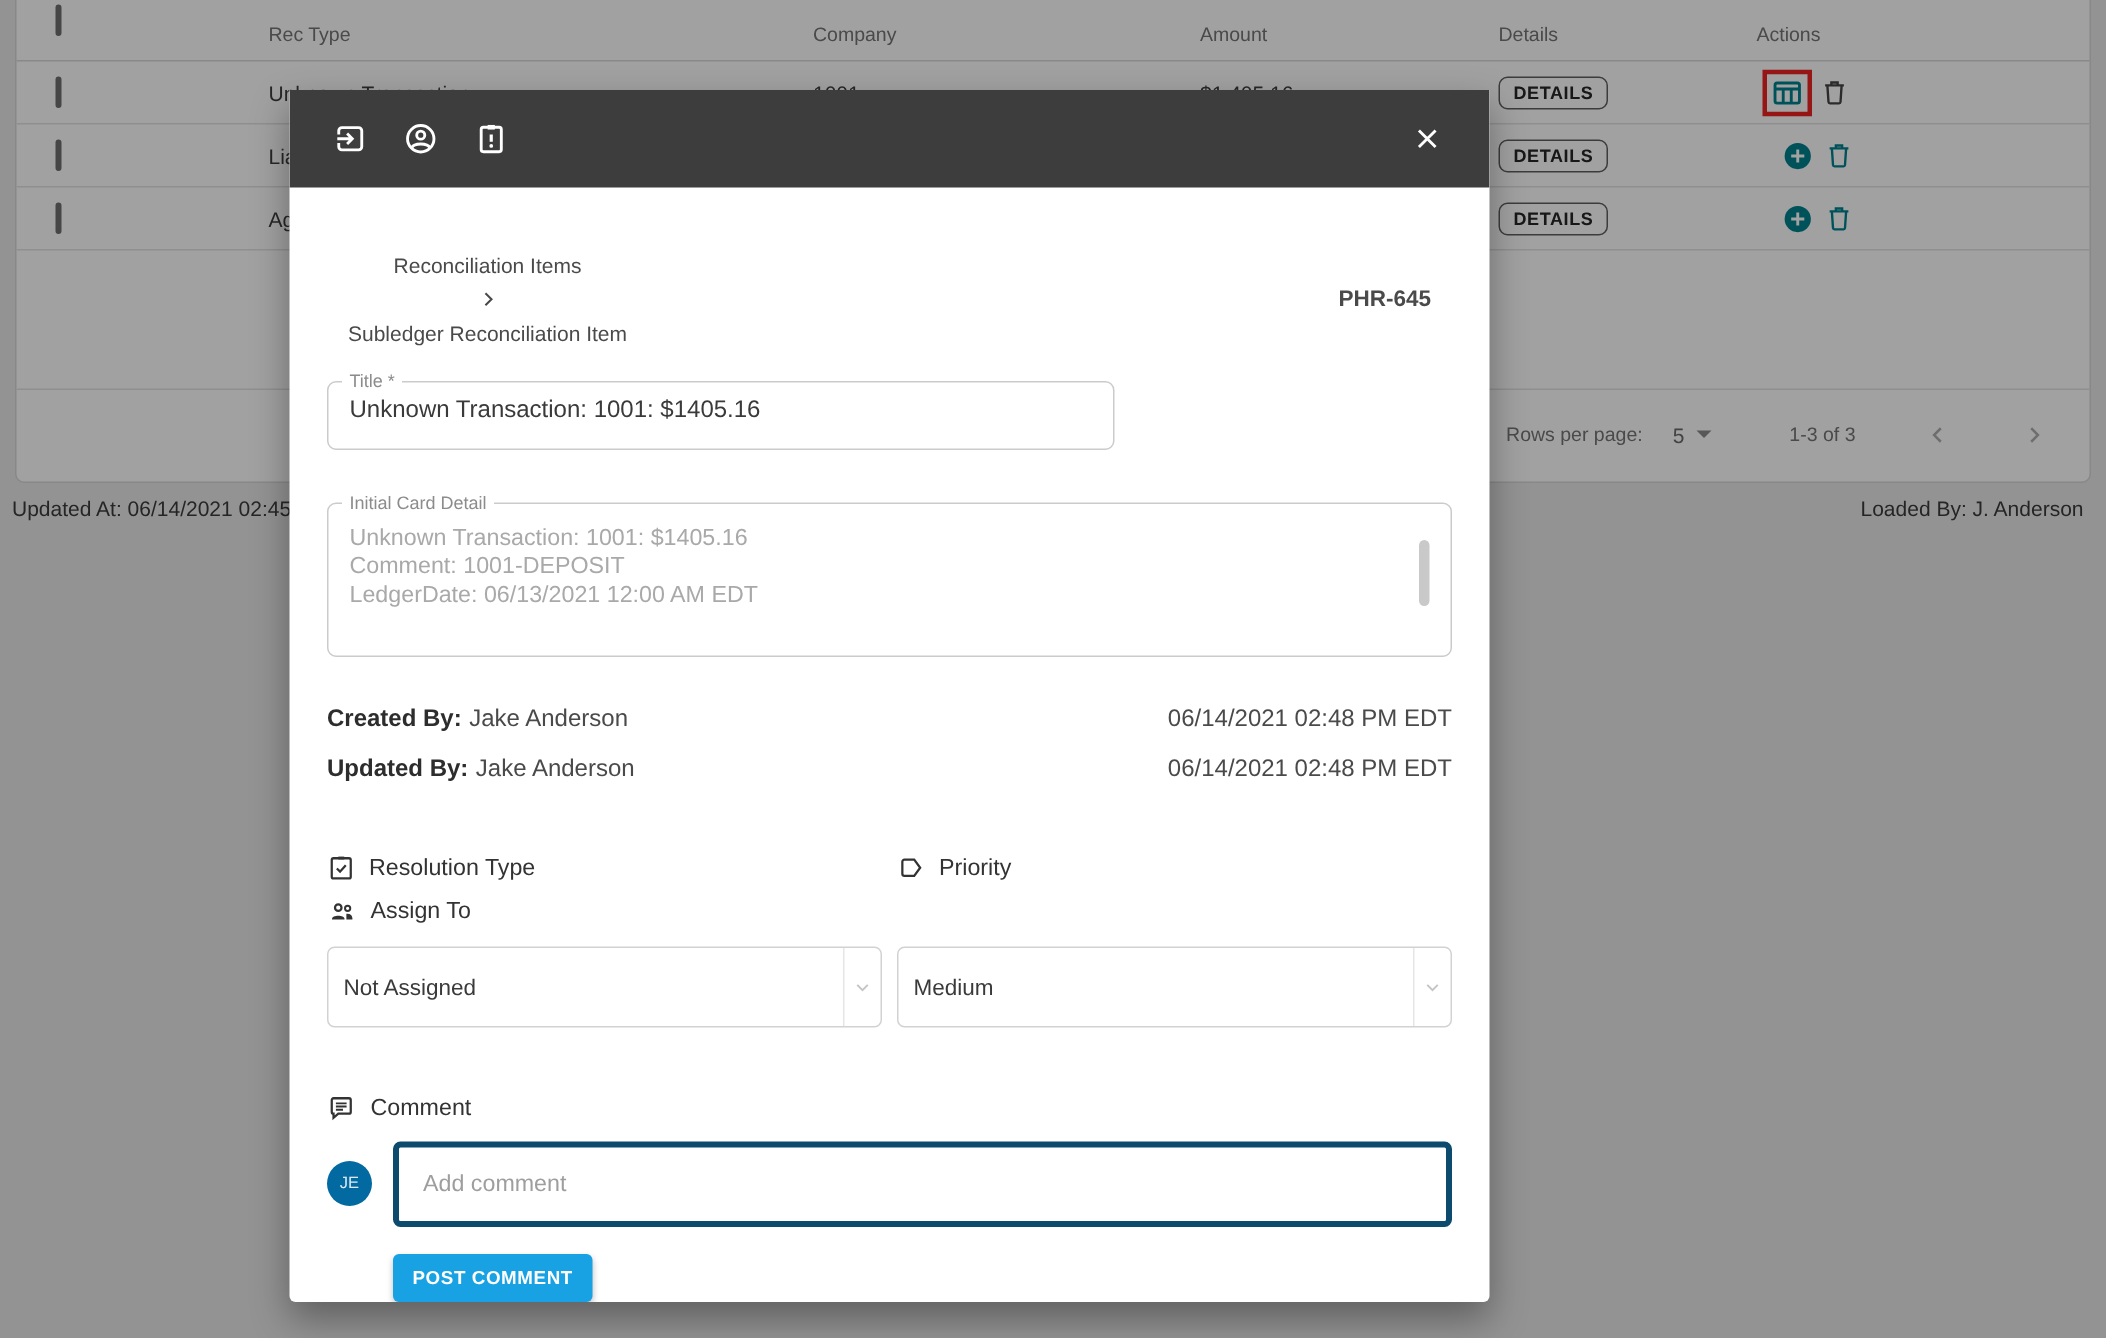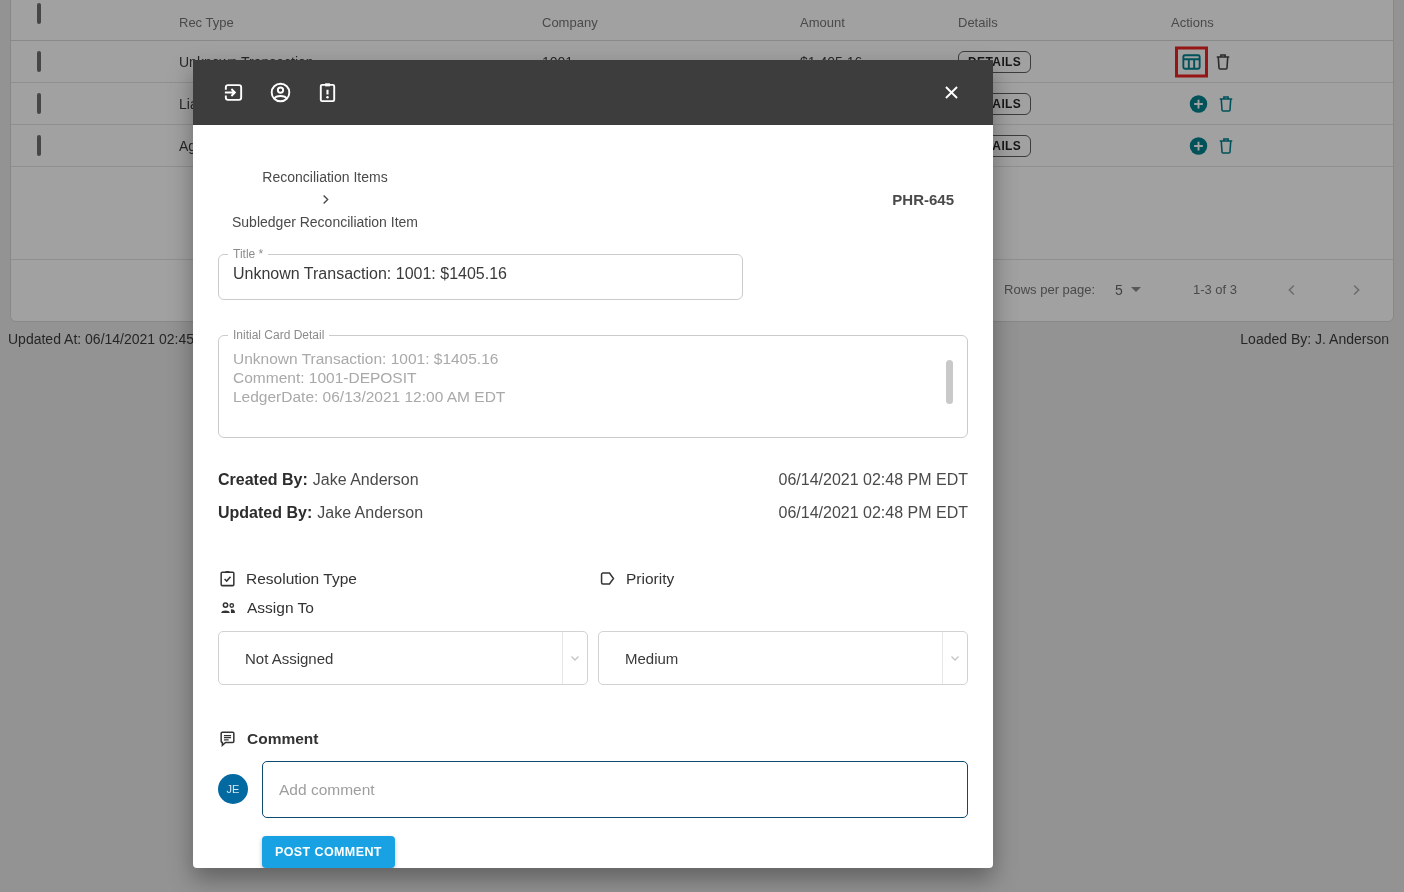--- a/index.html
+++ b/index.html
@@ -12,21 +12,21 @@
           border:1px solid #d7d7d7; border-radius:6px; height:336px; }
   .thead { height:54px; border-bottom:1px solid #dadada; position:relative; }
   .trow  { height:42px; border-bottom:1px solid #e3e3e3; position:relative; }
   .col-check { position:absolute; left:26px; top:50%; transform:translateY(-50%); }
   .checkbox { width:16px; height:16px; border:2px solid #6f6f6f; border-radius:2px; background:transparent; }
   .col-rec   { position:absolute; left:168px; top:50%; transform:translateY(-50%); font-size:14px; color:#3f3f3f; white-space:nowrap; }
   .thead .col-rec, .thead .col-com, .thead .col-amt, .thead .col-det, .thead .col-act
         { color:#757575; font-size:13px; top:auto; bottom:10px; transform:none; }
   .col-com { position:absolute; left:531px; top:50%; transform:translateY(-50%); font-size:14px; color:#3f3f3f; }
   .col-amt { position:absolute; left:789px; top:50%; transform:translateY(-50%); font-size:14px; color:#3f3f3f; }
-  .col-det { position:absolute; left:947px; top:50%; transform:translateY(-50%); }
+  .col-det { position:absolute; left:988px; top:50%; transform:translateY(-50%); }
   .col-act { position:absolute; left:1160px; top:50%; transform:translateY(-50%); display:flex; align-items:center; gap:5px; }
   .details-btn { border:1px solid #5f5f5f; border-radius:6px; background:transparent; color:#262626;
                  font-family:"Liberation Sans",sans-serif; font-size:12px; font-weight:bold; letter-spacing:.4px;
                  padding:4px 9px; line-height:1; }
   .red-box { border:3px solid #ee2222; padding:1px 2px; display:flex; align-items:center; }
   .empty-zone { height:92px; }
   .pager { height:60px; border-top:1px solid #e3e3e3; display:flex; align-items:center;
            justify-content:flex-end; padding-right:28px; gap:0; color:#757575; font-size:13px; }
   .pager .rpp-value { margin-left:20px; font-size:14px; color:#6a6a6a; }
   .pager .tri { width:0; height:0; border-left:5px solid transparent; border-right:5px solid transparent;
@@ -62,33 +62,33 @@
 
   .meta { margin-top:33px; display:flex; flex-direction:column; gap:15px; }
   .meta-row { display:flex; justify-content:space-between; font-size:16px; color:#4a4a4a; }
   .meta-row b { color:#2d2d2d; margin-right:5px; }
 
   .grid3 { display:grid; grid-template-columns:repeat(2,1fr); gap:10px; }
   .sel-heads { margin-top:47px; }
   .sel-head { display:flex; align-items:center; gap:9px; font-size:15.5px; font-weight:500; color:#333; }
   .sel-row { margin-top:13px; }
   .sel { height:54px; border:1px solid #d2d2d2; border-radius:5px; display:flex; align-items:center;
-         padding-left:26px; position:relative; font-size:15px; color:#3a3a3a; cursor:pointer; }
+         padding-left:10px; position:relative; font-size:15px; color:#3a3a3a; cursor:pointer; }
   .sel .chev-zone { position:absolute; right:0; top:0; bottom:0; width:25px; border-left:1px solid #e6e6e6;
                     display:flex; align-items:center; justify-content:center; }
   .avatar { width:28px; height:28px; border-radius:50%; color:#fbeaf4; font-size:11px;
             display:flex; align-items:center; justify-content:center; margin-right:11px; }
   .av-pink { background:#d868af; }
   .av-blue { background:#0369a1; color:#dce9f5; }
 
-  .sec-head { display:flex; align-items:center; gap:10px; font-size:15.5px; font-weight:700; color:#333; }
+  .sec-head { display:flex; align-items:center; gap:10px; font-size:15.5px; font-weight:400; color:#333; }
   .comment-head { margin-top:44px; }
   .comment-row { margin-top:13px; display:flex; align-items:flex-start; }
   .comment-row .avatar { width:30px; height:30px; margin-top:13px; margin-right:0; font-size:11px; }
-  .comment-input { flex:1; margin-left:14px; height:57px; border:1px solid #0c4a6e; border-radius:5px;
+  .comment-input { flex:1; margin-left:14px; height:57px; border:4px solid #0c4a6e; border-radius:5px;
                    font-family:"Liberation Sans",sans-serif; font-size:15.5px; color:#3a3a3a; padding:0 16px; outline:none; }
   .comment-input::placeholder { color:#9e9e9e; }
   .post-btn { margin:18px 0 0 44px; background:#18a2e3; border:none; border-radius:4px; color:#fff;
               font-family:"Liberation Sans",sans-serif; font-weight:bold; font-size:12.5px; letter-spacing:.4px;
               padding:9px 13px; box-shadow:0 2px 4px rgba(0,0,0,.25); cursor:pointer; }
   .activity-head { margin-top:23px; }
 </style>
 </head>
 <body>
 

